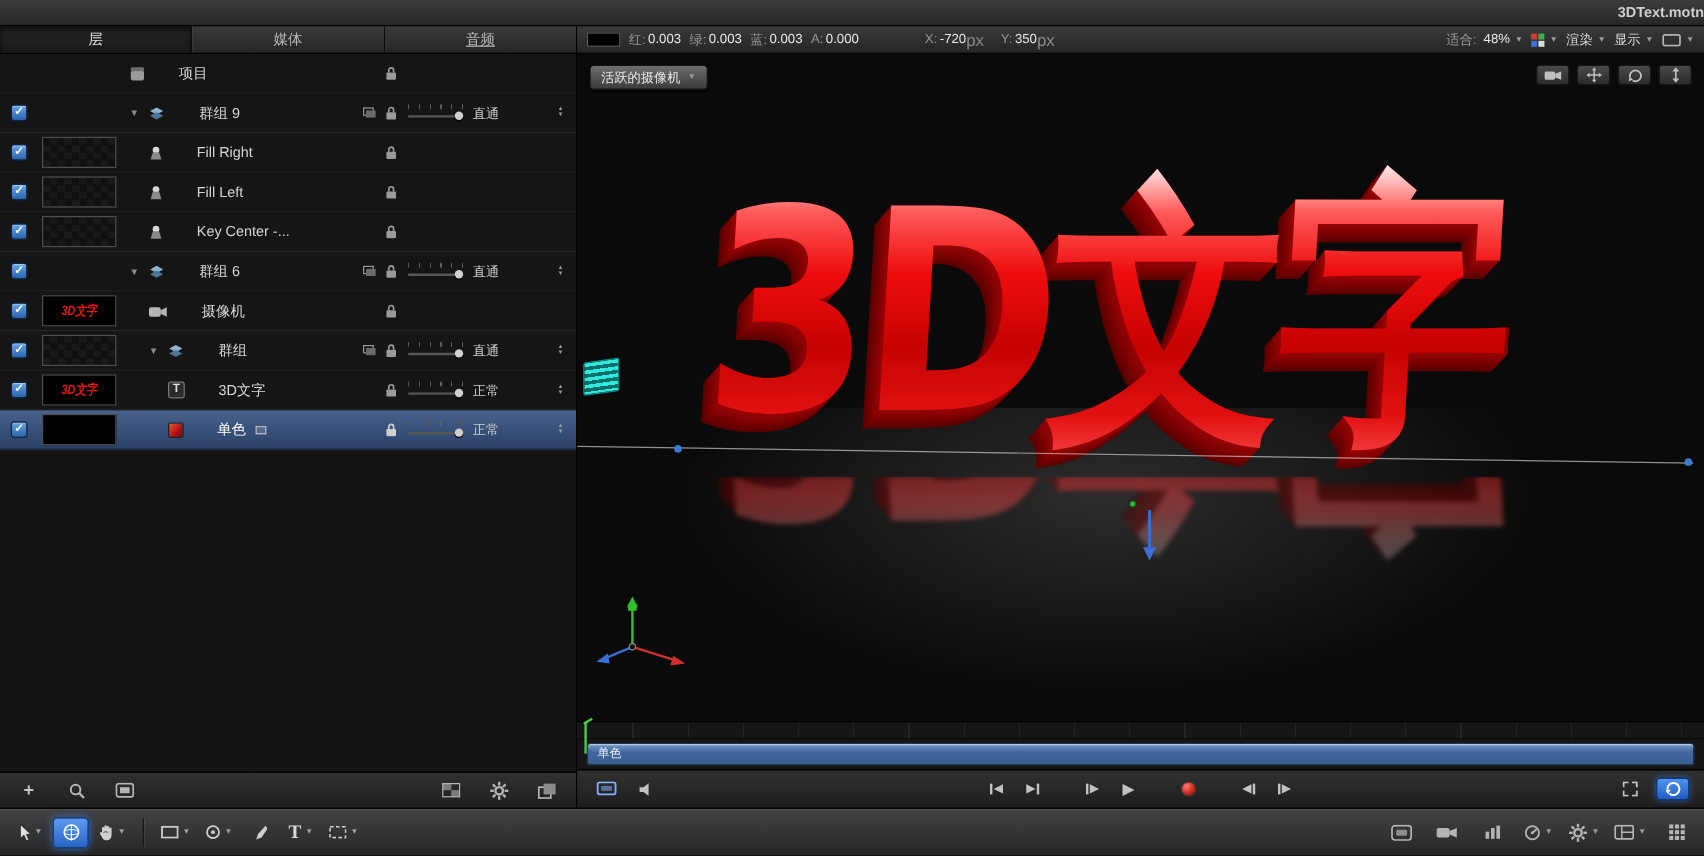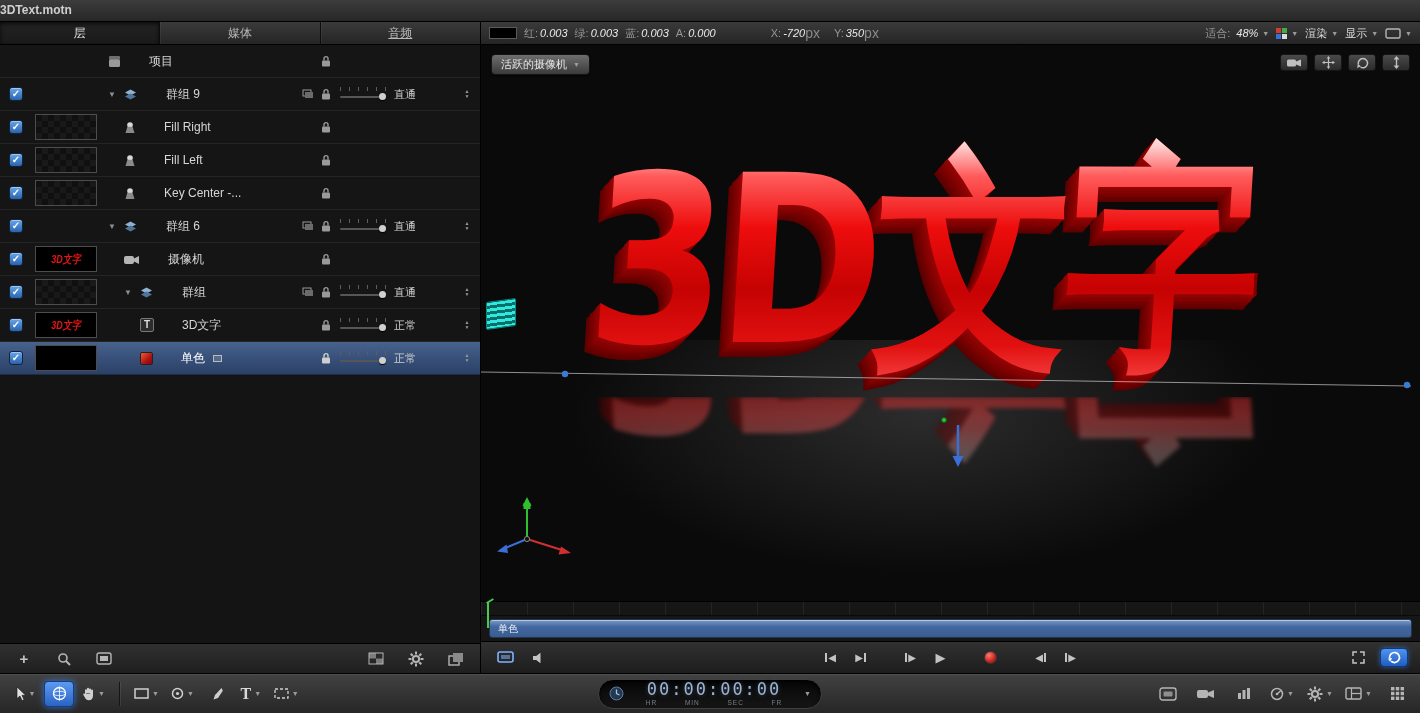--- a/index.html
+++ b/index.html
@@ -4,21 +4,21 @@
 <style>
   * { margin:0; padding:0; box-sizing:border-box; }
   html,body { width:1420px; height:713px; overflow:hidden; background:#000; }
   body { font-family:"Liberation Sans", sans-serif; font-size:12px; color:#c8c8c8; }
   svg { display:block; }
 
   .app { width:1420px; height:713px; display:flex; flex-direction:column; background:#151515; }
 
   
   .titlebar { height:22px; flex:0 0 22px; background:linear-gradient(#3c3c3c,#272727); border-bottom:1px solid #000;
-              text-align:left; line-height:21px; font-size:12px; font-weight:bold; color:#cfcfcf; }
+              text-align:right; line-height:21px; font-size:12px; font-weight:bold; color:#cfcfcf; }
 
   
   .main { flex:1; display:flex; min-height:0; }
 
   
   .left-panel { width:481px; flex:0 0 481px; background:#141414; border-right:1px solid #000; display:flex; flex-direction:column; }
   .tabs { height:23px; flex:0 0 23px; display:flex; background:linear-gradient(#3a3a3a,#252525); border-bottom:1px solid #000; }
   .tab { flex:1; text-align:center; line-height:22px; font-size:12px; color:#b9b9b9; border-right:1px solid #0c0c0c; box-shadow:inset 1px 0 0 rgba(255,255,255,.05); cursor:default; }
   .tab:last-child { border-right:none;text-decoration:underline; }
   .tab.active { background:linear-gradient(#232323,#1a1a1a); color:#e2e2e2; box-shadow:inset 0 2px 4px rgba(0,0,0,.7); }
@@ -61,21 +61,21 @@
                   display:flex; align-items:center; padding:0 12px; gap:16px; }
   .pf-btn { width:24px; height:18px; display:flex; align-items:center; justify-content:center; color:#c5c5c5; font-size:15px; font-weight:bold; cursor:default; }
   .pf-spacer { flex:1; }
 
   
   .right-panel { flex:1; display:flex; flex-direction:column; min-width:0; background:#0c0c0c; }
 
   .canvas-toolbar { height:23px; flex:0 0 23px; background:linear-gradient(#3a3a3a,#252525); border-bottom:1px solid #000;
                     display:flex; align-items:center; padding:0 8px; font-size:11px; gap:7px; white-space:nowrap; }
   .swatch { width:28px; height:12px; background:#000; border:1px solid #5a5a5a; }
-  .flbl { color:#969696; } .fval { color:#e8e8e8; margin-left:2px;font-style:italic; }
+  .flbl { color:#969696; } .fval { color:#e8e8e8; margin-left:2px; }
   .fld { display:flex; align-items:center; }
   .posgrp { margin-left:48px; display:flex; gap:14px; }
   .funit { color:#8a8a8a; font-size:14px; }
   .ct-spacer { flex:1; }
   .ct-menu { display:flex; align-items:center; gap:4px; color:#dcdcdc; }
   .dd { font-size:7px; color:#9a9a9a; }
   .chan-grid { display:grid; grid-template-columns:5px 5px; grid-template-rows:5px 5px; gap:1px; }
   .chan-grid i { display:block; }
 
   .canvas-wrap { flex:1; position:relative; overflow:hidden; background:#0a0a0a; min-height:0; }
@@ -800,38 +800,20 @@
         <span class="dd">▼</span>
       </div>
       <div class="tool">
         <svg width="15" height="11">
             <rect x="1" y="1" width="13" height="9" fill="none" stroke="#cfcfcf" stroke-width="1.3" stroke-dasharray="3 2"></rect>
           </svg>
         <span class="dd">▼</span>
       </div>
     </div>
 
-    <div class="timecode-wrap">
-      <span>
-        <svg width="15" height="15">
-            <circle cx="7.5" cy="7.5" r="6.5" fill="#24384f" stroke="#5a7da8" stroke-width="1"></circle>
-            <path d="M7.5 3.5 V7.5 L10.5 9" stroke="#9fc0e8" stroke-width="1.3" fill="none"></path>
-          </svg>
-      </span>
-      <div class="tc-center">
-        <div class="tc-digits">00:00:00:00</div>
-        <div class="tc-units">
-          <span>HR</span>
-            <span>MIN</span>
-            <span>SEC</span>
-            <span>FR</span>
-        </div>
-      </div>
-      <span class="dd">▼</span>
-    </div>
 
     <div class="right-icons">
       <div class="ribtn">
         <svg width="18" height="14">
             <rect x="1" y="1" width="16" height="12" rx="2.5" fill="none" stroke="#b5b5b5" stroke-width="1.4"></rect>
             <rect x="4.5" y="4.5" width="9" height="5" rx="1" fill="#b5b5b5" opacity=".7"></rect>
           </svg>
       </div>
       <div class="ribtn">
         <svg width="18" height="12">

